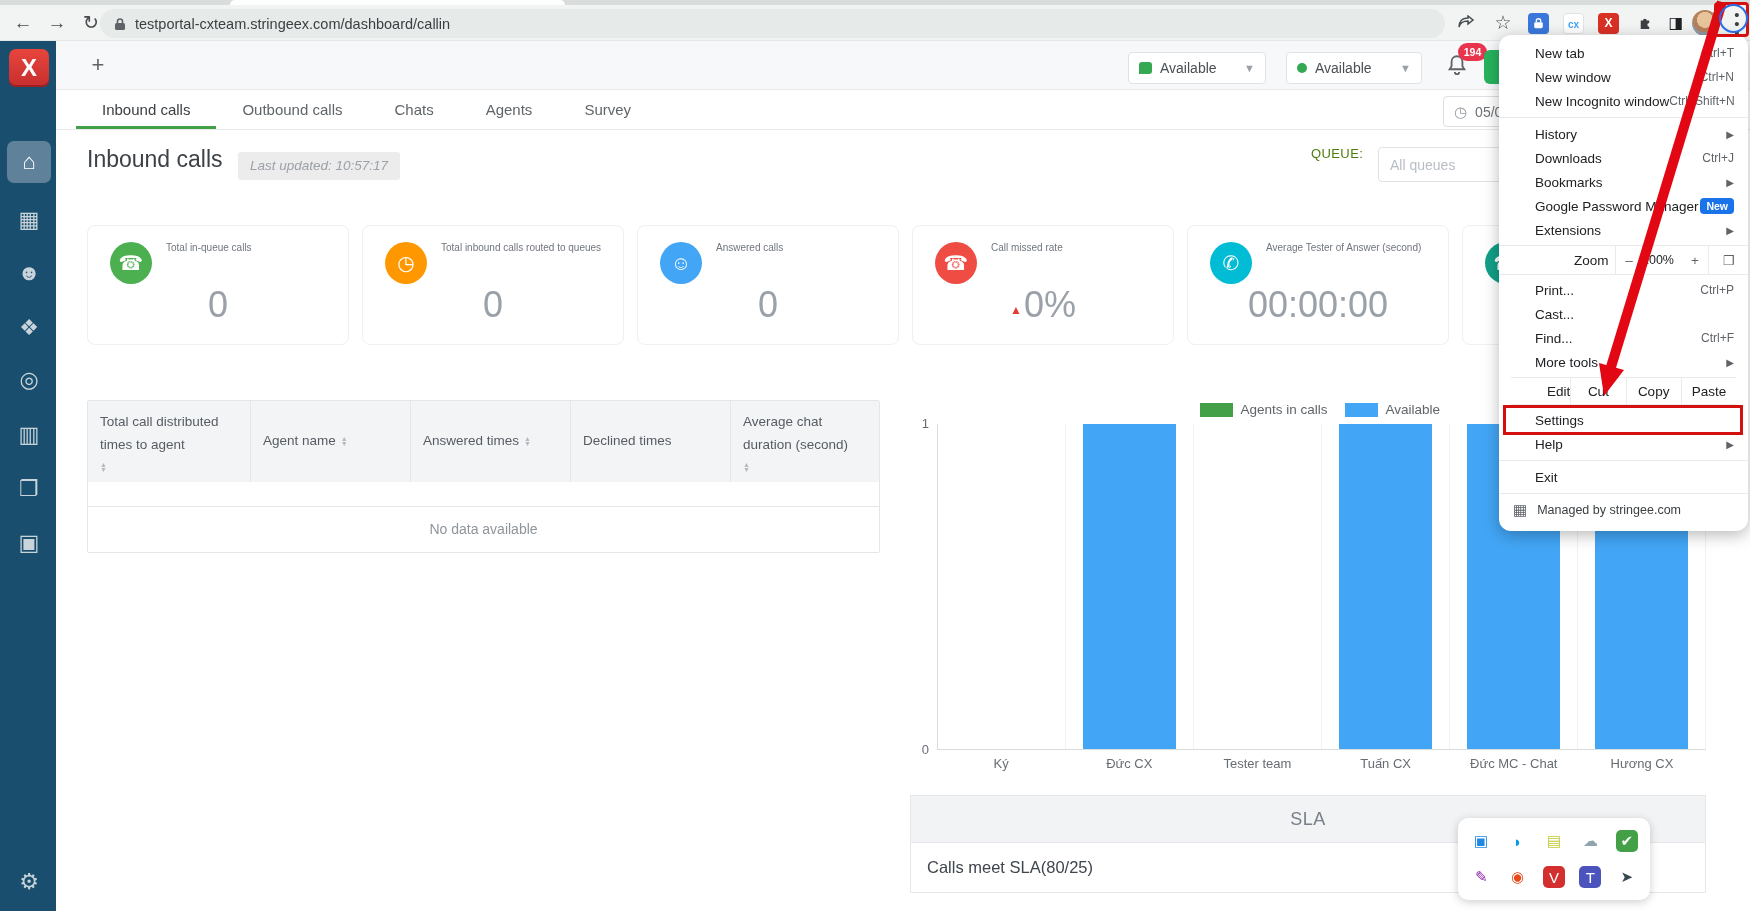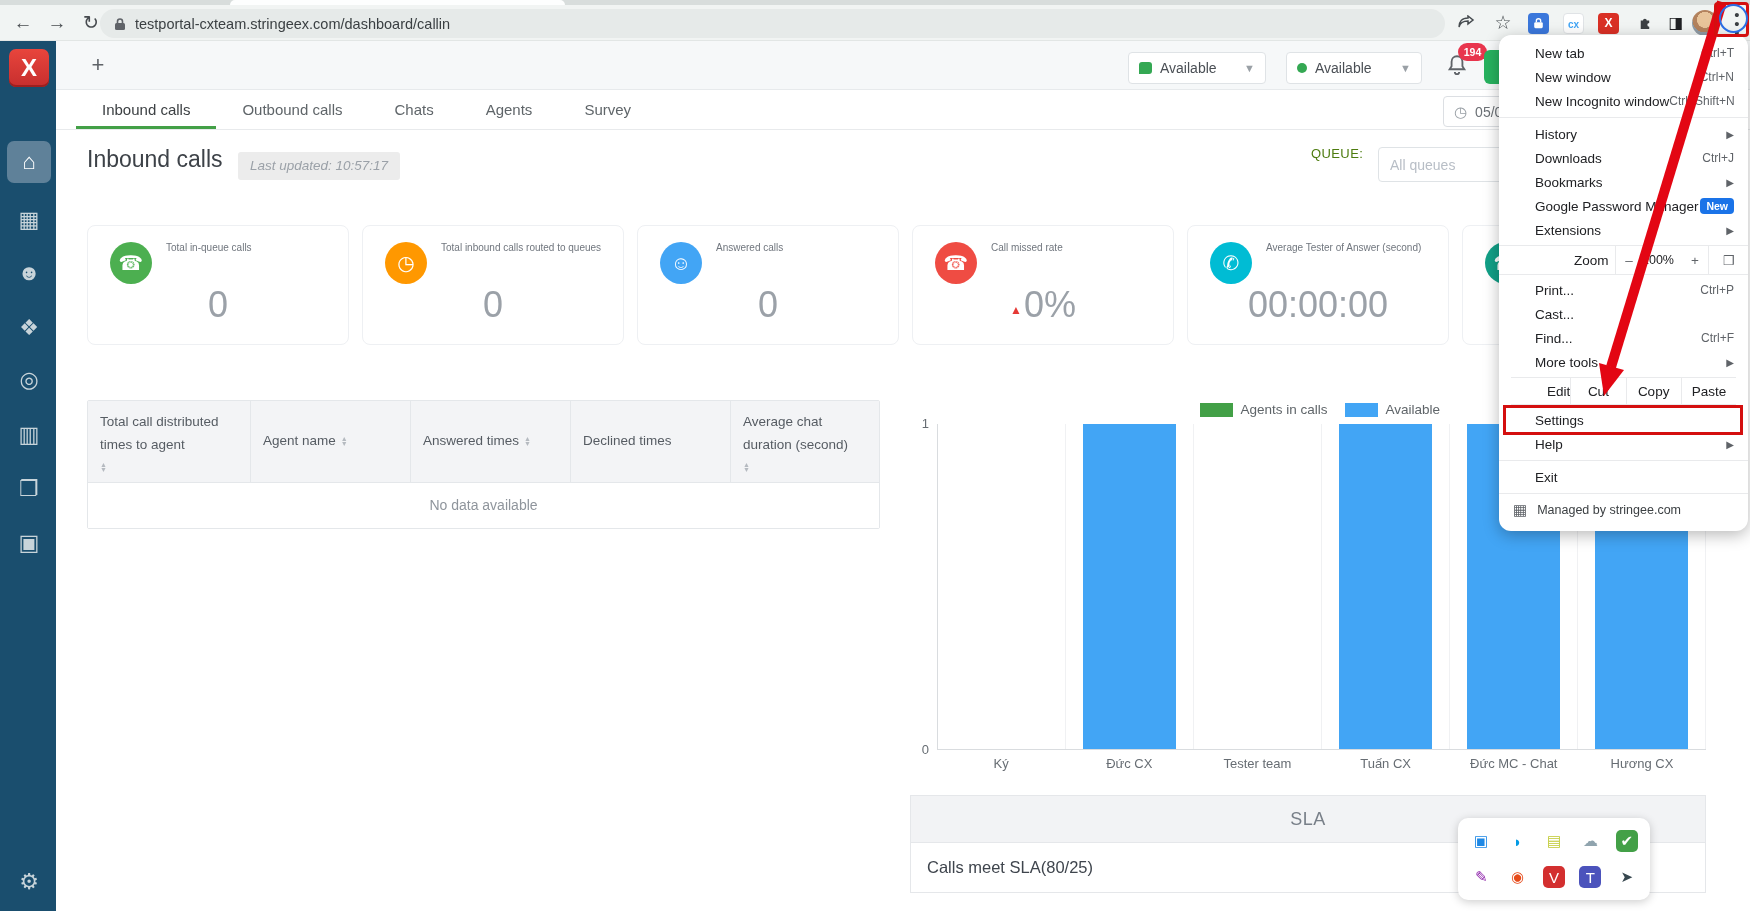--- a/index.html
+++ b/index.html
@@ -52,21 +52,21 @@
   .staticon{position:absolute;left:22px;top:16px;width:42px;height:42px;border-radius:50%;color:#fff;font-size:20px;display:flex;align-items:center;justify-content:center;}
   .statlabel{position:absolute;left:78px;top:15px;width:172px;font-size:10px;color:#70767e;line-height:1.45;}
   .statvalue{position:absolute;left:0;top:58px;width:100%;text-align:center;font-size:36px;color:#9ba1a8;}
   .statvalue .trend{font-size:12px;color:#e53935;vertical-align:18%;margin-right:2px;}
 
   .agents-table{position:absolute;left:87px;top:400px;width:793px;border:1px solid #e4e7ea;border-radius:2px;}
   .thead{display:grid;grid-template-columns:163px 160px 160px 160px 146px;background:#f3f4f6;}
   .th{padding:10px 12px;font-size:13.5px;color:#565c63;border-right:1px solid #e4e7ea;min-height:58px;display:flex;align-items:center;flex-wrap:wrap;gap:5px;line-height:1.7;}
   .th:last-child{border-right:none;}
   .sorticon{display:inline-flex;flex-direction:column;line-height:5px;font-size:7px;color:#b5bac0;}
-  .trow{height:46px;background:#fff;border-top:1px solid #e4e7ea;display:flex;align-items:center;justify-content:center;font-size:14px;color:#8f959c;}
+  .trow{height:46px;background:#fff;border-top:1px solid #e4e7ea;display:flex;align-items:center;justify-content:center;font-size:14px;color:#8f959c;margin-top:24px;}
 
   .chart{position:absolute;left:905px;top:398px;width:801px;height:392px;}
   .legend{position:absolute;top:4px;right:266px;display:flex;gap:18px;align-items:center;}
   .leg-item{display:flex;align-items:center;gap:7px;font-size:13.5px;color:#5f6569;}
   .leg-swatch{width:33px;height:14px;}
   .ytick{position:absolute;left:8px;width:16px;text-align:right;font-size:13px;color:#676d73;}
   .plot{position:absolute;left:32px;top:26px;width:769px;height:326px;border-left:1px solid #d9dcdf;border-bottom:1px solid #d9dcdf;display:flex;}
   .cell{flex:1;position:relative;border-right:1px solid #f0f1f3;}
   .bar{position:absolute;left:13%;width:74%;bottom:0;background:#42a5f5;}
   .xlabels{position:absolute;left:32px;top:358px;width:769px;display:flex;}

